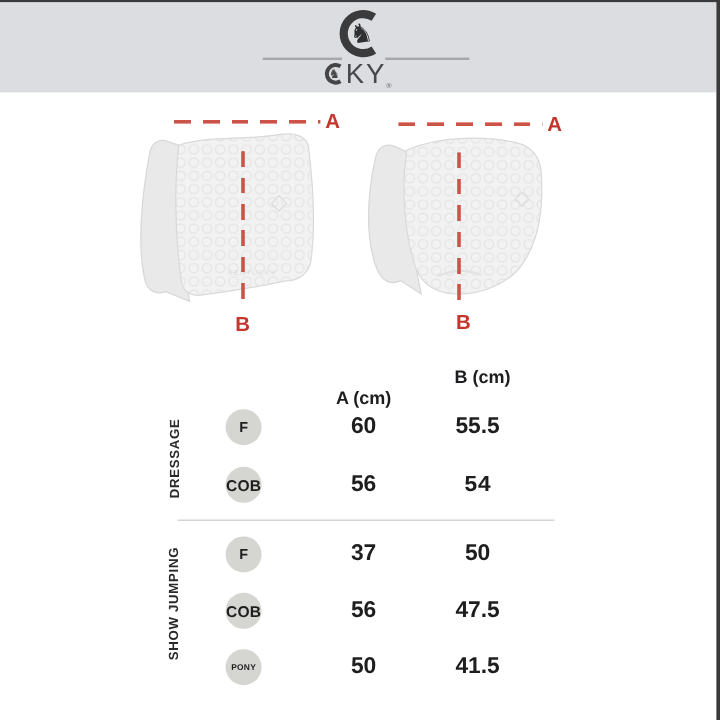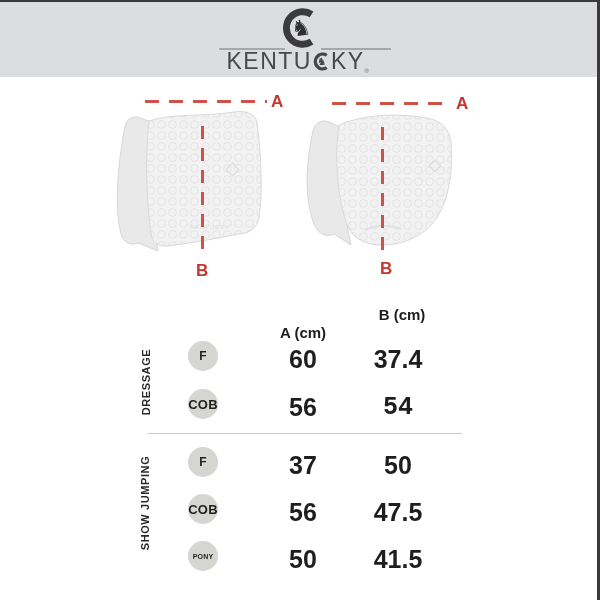--- a/index.html
+++ b/index.html
@@ -35,38 +35,38 @@
   
   .col-header { position:absolute; width:84px; text-align:center; font-size:15px; font-weight:700; color:#1d1d1f; }
   .section-label { position:absolute; transform:translate(-50%,-50%) rotate(-90deg);
                    white-space:nowrap; font-size:11px; font-weight:700; letter-spacing:0.6px; color:#2a2a2a; }
   .size-badge { position:absolute; width:30px; height:30px; border-radius:50%;
                 background:#d5d5d2; color:#1f1f1f; font-weight:700;
                 display:flex; align-items:center; justify-content:center; }
   .badge-f    { font-size:12px; }
   .badge-cob  { font-size:13px;  letter-spacing:0.2px; }
   .badge-pony { font-size:7px;  letter-spacing:0.2px; }
-  .cell { position:absolute; width:84px; text-align:center; font-size:25px; font-weight:700; color:#1e1e1e; }
+  .cell { position:absolute; width:84px; text-align:center; font-size:19px; font-weight:700; color:#1e1e1e; }
   .divider { position:absolute; left:148px; top:433px; width:314px; height:1px; background:#c9cacb; }
 </style>
 </head>
 <body>
 
 <div class="frame">
   <div class="edge-top"></div>
 
   <div class="header">
     <svg class="emblem" viewBox="0 0 40 40">
       <path d="M31,7 A15.5,15.5 0 1 0 31,33" fill="none" stroke="#3b3b3d" stroke-width="6.5"></path>
       <text x="21" y="27" font-size="21" fill="#2f2f31" text-anchor="middle" transform="rotate(-8 21 20)">♞</text>
     </svg>
     <div class="rule rule-left"></div>
     <div class="rule rule-right"></div>
     <div class="wordmark">
-      <span>KENTU</span><svg class="mini-emblem" viewBox="0 0 40 40">
+      <svg class="mini-emblem" viewBox="0 0 40 40">
           <path d="M31,7 A15.5,15.5 0 1 0 31,33" fill="none" stroke="#454547" stroke-width="7"></path>
           <text x="21" y="28" font-size="22" fill="#454547" text-anchor="middle">♞</text>
         </svg><span>KY</span><sup>®</sup>
     </div>
   </div>
 
   <svg class="pad-svg pad-dressage" width="170" height="152" viewBox="0 0 170 152">
     <defs>
       <pattern id="quiltD" width="11" height="11" patternUnits="userSpaceOnUse">
         <rect width="11" height="11" fill="#f2f2f2"></rect>
@@ -103,21 +103,21 @@
   <div class="measure-label" style="left:380px; top:259px;">B</div>
 
   <div class="col-header" style="left:261px; top:324px;">A (cm)</div>
   <div class="col-header" style="left:360px; top:306px;">B (cm)</div>
 
   <div class="section-label" style="left:146px; top:382px;">DRESSAGE</div>
 
   <div>
     <div class="size-badge badge-f" style="left:188px; top:341px;">F</div>
     <div class="cell" style="left:261px; top:345px;">60</div>
-    <div class="cell" style="left:356px; top:345px;">37.4</div>
+    <div class="cell" style="left:356px; top:345px;">55.5</div>
   </div>
 
   <div>
     <div class="size-badge badge-cob" style="left:188px; top:389px;">COB</div>
     <div class="cell" style="left:261px; top:393px;">56</div>
     <div class="cell" style="left:356px; top:393px;font-family:Liberation Mono, monospace;">54</div>
   </div>
 
   <div class="divider"></div>
 

